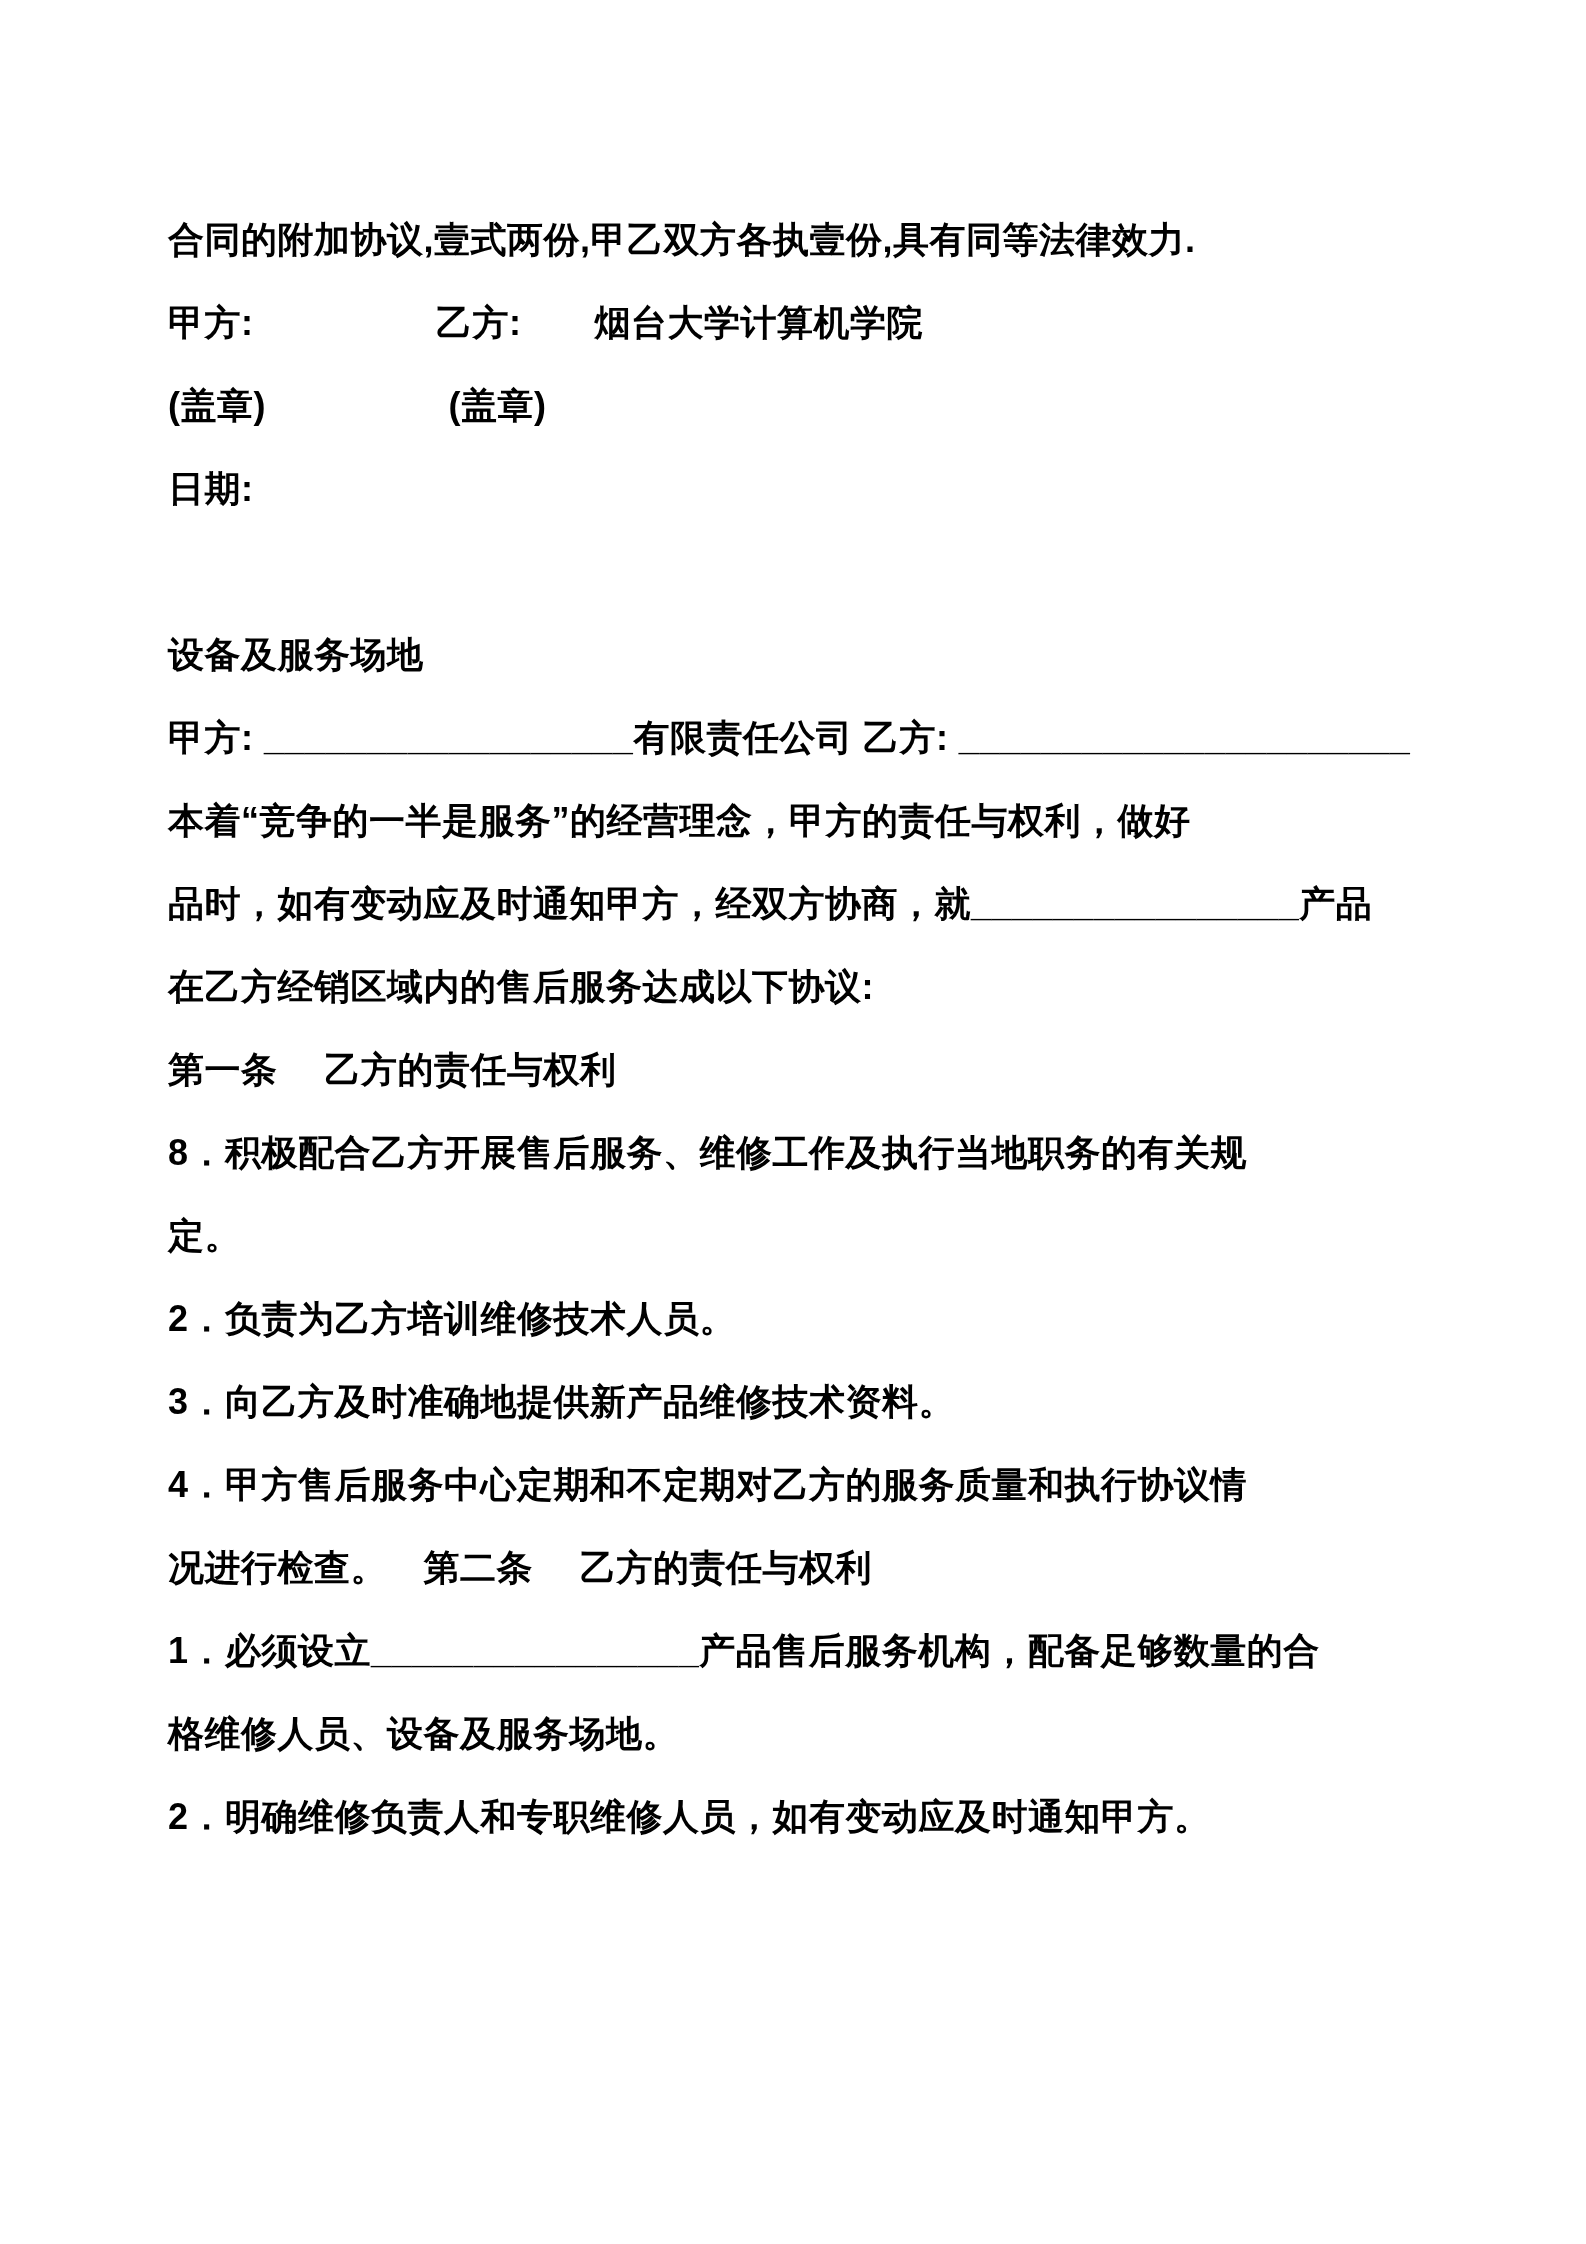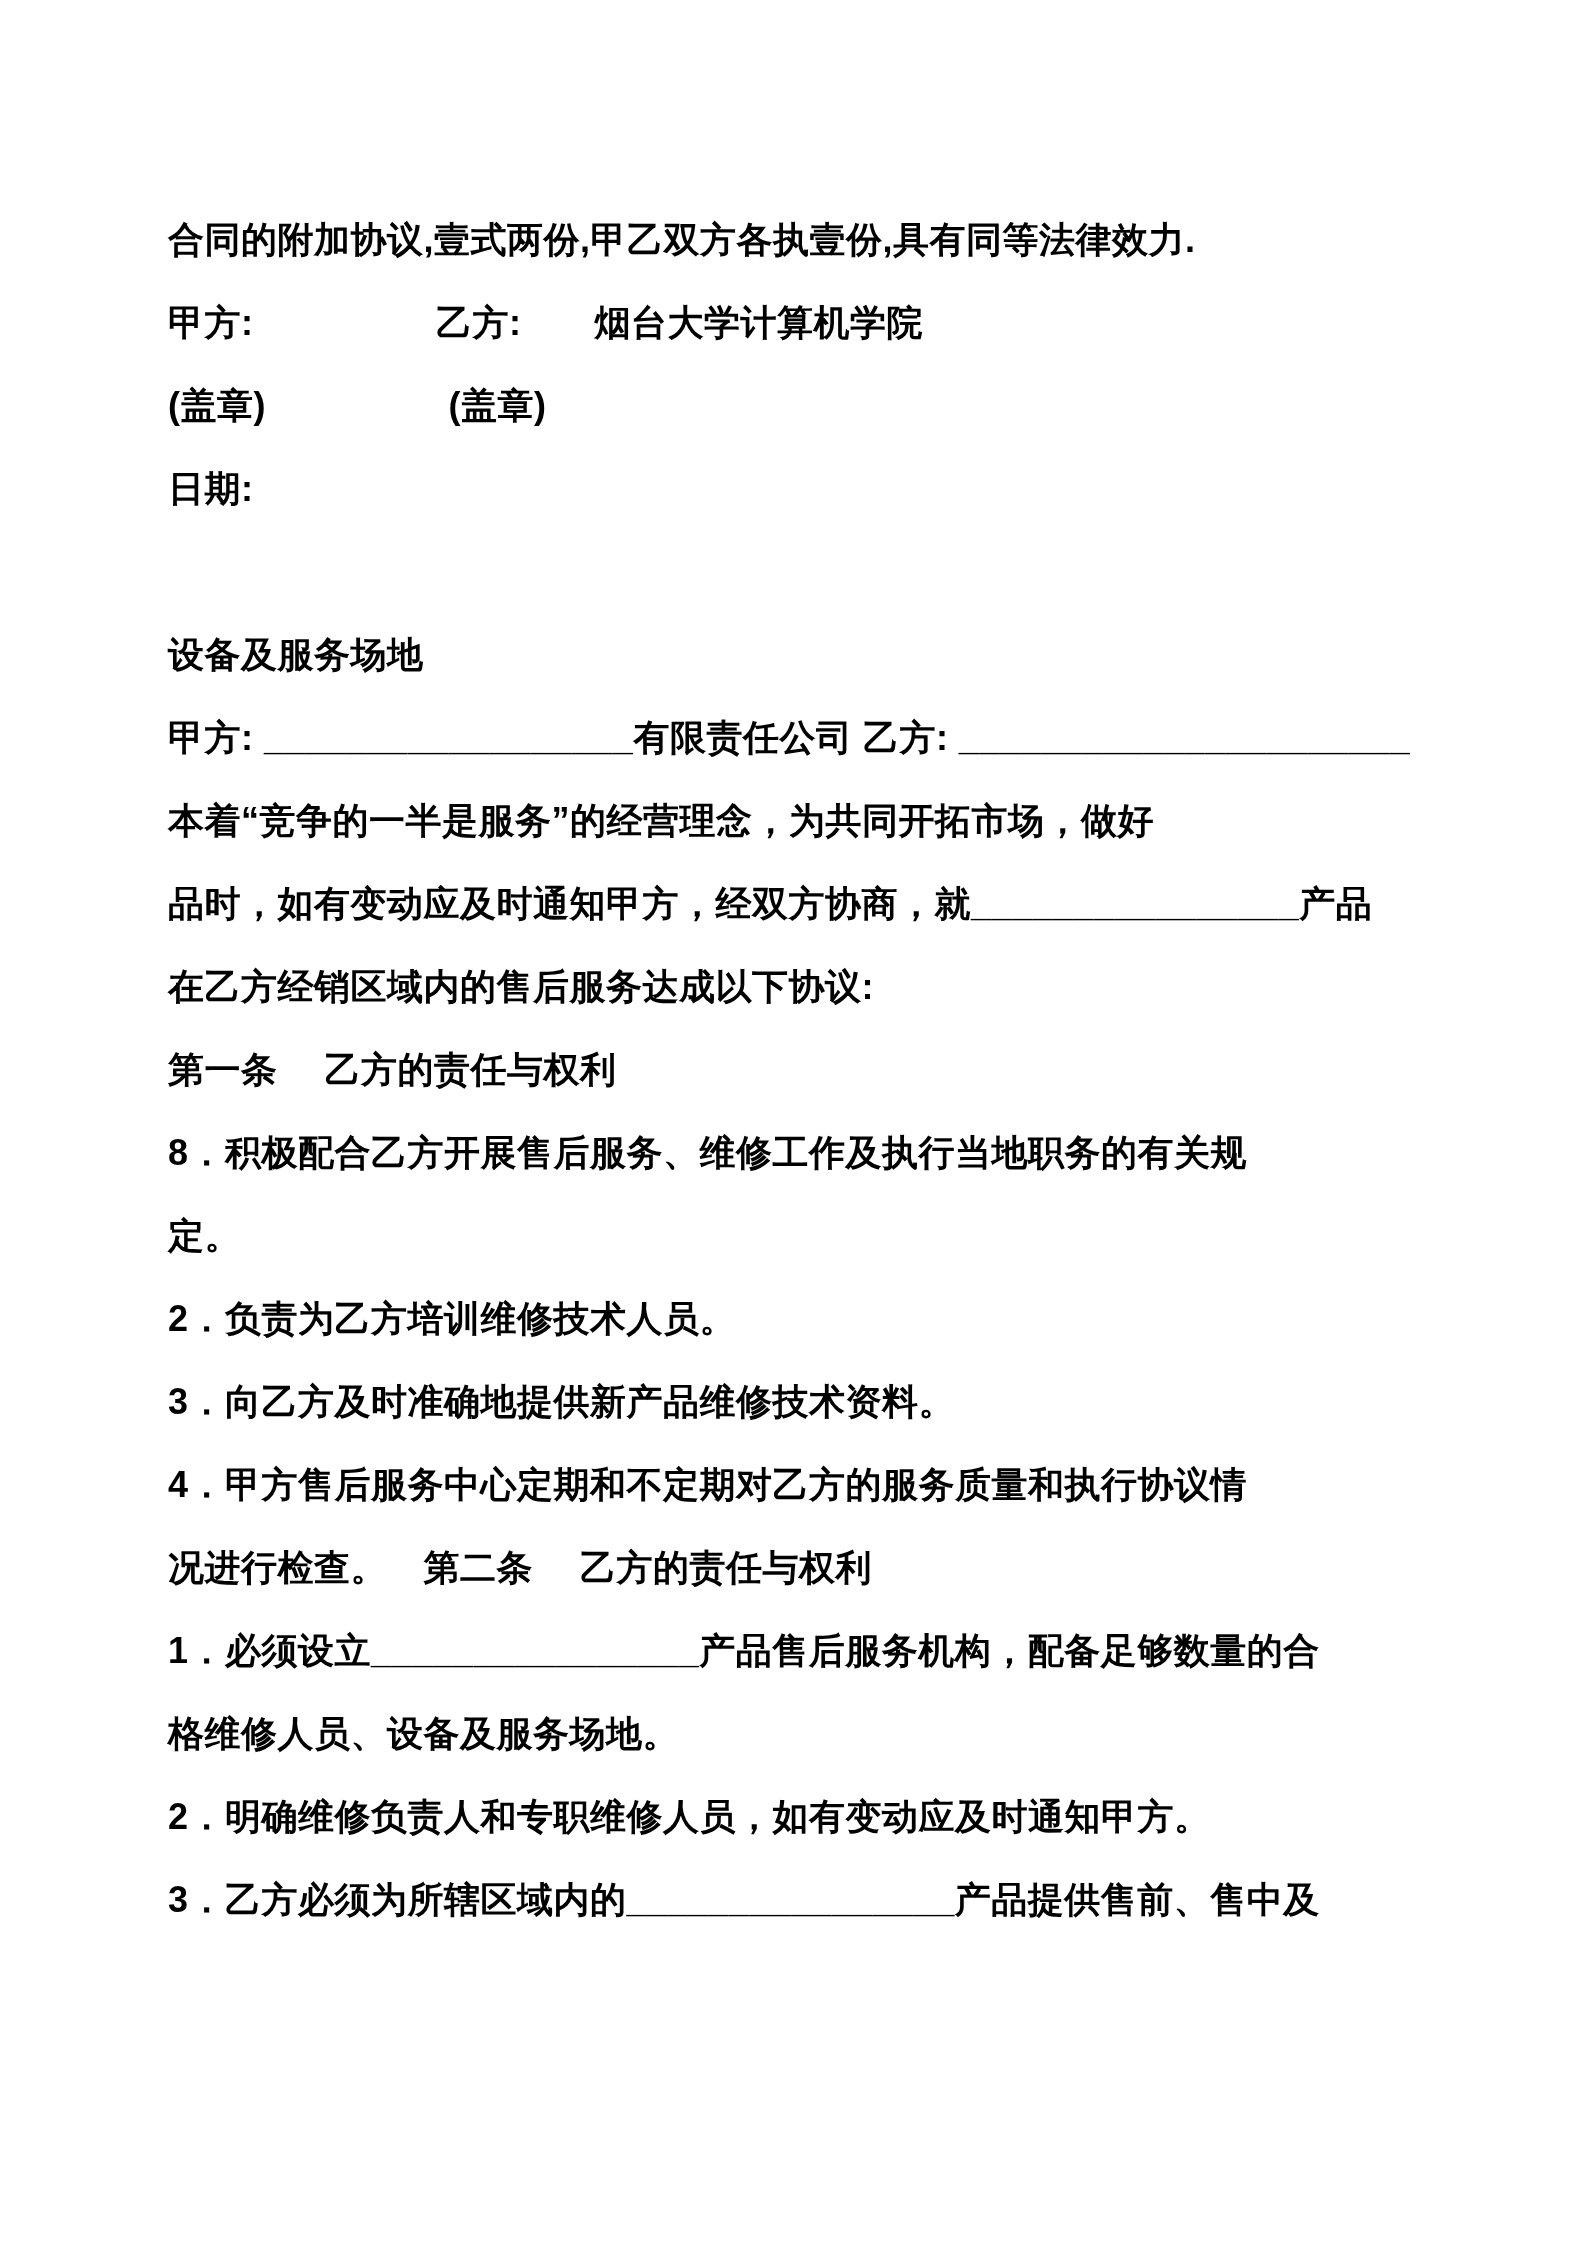--- a/index.html
+++ b/index.html
@@ -41,28 +41,27 @@
 
 <div class="page">
   <div class="content">
       <div class="doc-line">合同的附加协议,壹式两份,甲乙双方各执壹份,具有同等法律效力.</div>
       <div class="doc-line">甲方:　　　　　乙方:　　烟台大学计算机学院</div>
       <div class="doc-line">(盖章)　　　　　(盖章)</div>
       <div class="doc-line">日期:</div>
       <div class="doc-line blank"></div>
       <div class="doc-line">设备及服务场地</div>
       <div class="doc-line">甲方: __________________有限责任公司 乙方: ______________________</div>
-      <div class="doc-line">本着“竞争的一半是服务”的经营理念，为共同开拓市场，做好</div>
+      <div class="doc-line">本着“竞争的一半是服务”的经营理念，甲方的责任与权利，做好</div>
       <div class="doc-line">品时，如有变动应及时通知甲方，经双方协商，就________________产品</div>
       <div class="doc-line">在乙方经销区域内的售后服务达成以下协议:</div>
       <div class="doc-line">第一条　 乙方的责任与权利</div>
       <div class="doc-line">8．积极配合乙方开展售后服务、维修工作及执行当地职务的有关规</div>
       <div class="doc-line">定。</div>
       <div class="doc-line">2．负责为乙方培训维修技术人员。</div>
       <div class="doc-line">3．向乙方及时准确地提供新产品维修技术资料。</div>
       <div class="doc-line">4．甲方售后服务中心定期和不定期对乙方的服务质量和执行协议情</div>
       <div class="doc-line">况进行检查。　第二条　 乙方的责任与权利</div>
       <div class="doc-line">1．必须设立________________产品售后服务机构，配备足够数量的合</div>
       <div class="doc-line">格维修人员、设备及服务场地。</div>
       <div class="doc-line">2．明确维修负责人和专职维修人员，如有变动应及时通知甲方。</div>
-      <div class="doc-line">3．乙方必须为所辖区域内的________________产品提供售前、售中及</div>
     </div>
 </div>
 
 </body></html>

